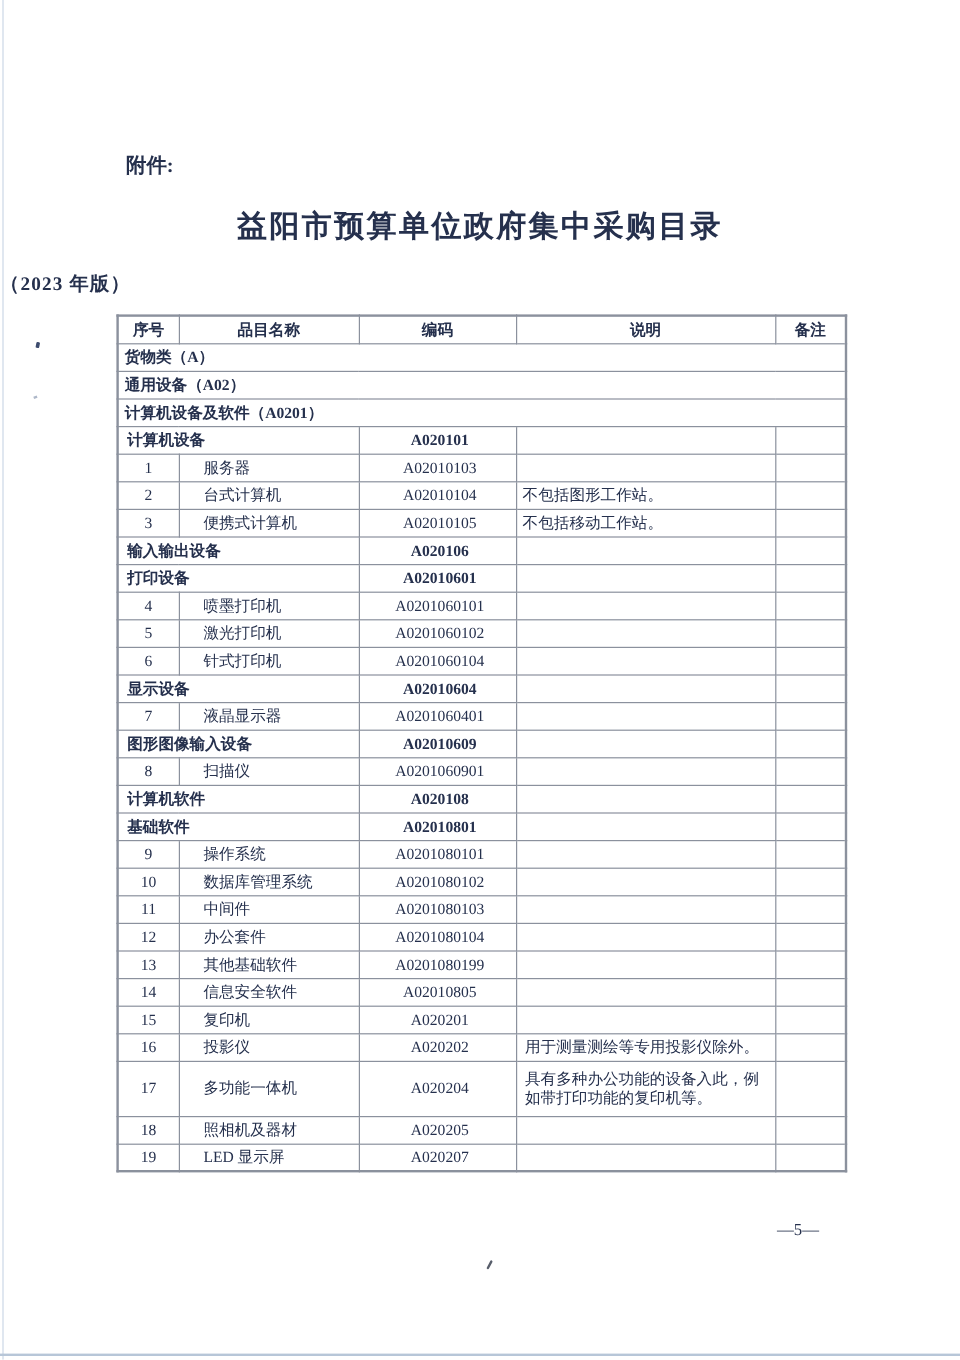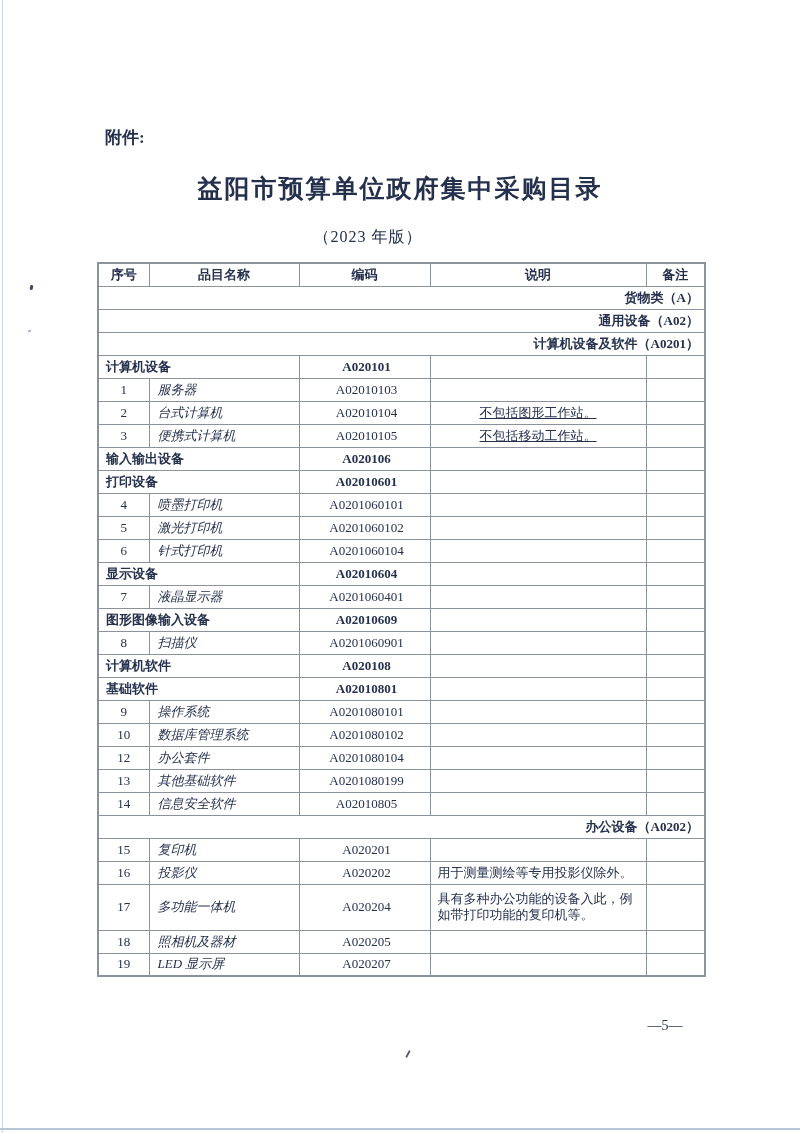--- a/index.html
+++ b/index.html
@@ -21,21 +21,21 @@
     font-family: Liberation Serif, serif;
     font-weight: 600; font-size: 17px; color: var(--ink);
   }
   .doc-title {
     position: absolute; left: 0; top: 172px; width: 800px;
     text-align: center; font-weight: bold; font-size: 25px;
     letter-spacing: 2px; color: var(--ink);
   }
   .doc-subtitle {
     position: absolute; left: 0; top: 227px; width: 736px;
-    text-align: center; font-weight: normal; font-size: 16px;
+    text-align: left; font-weight: bold; font-size: 16px;
     letter-spacing: 1px; color: var(--ink);
   }
   .table-wrap { position: absolute; left: 97px; top: 262px; }
   table {
     border-collapse: collapse; table-layout: fixed; width: 607px;
     border: 2px solid var(--border);
   }
   col.c1 { width: 51px; }
   col.c2 { width: 150px; }
   col.c3 { width: 131px; }
@@ -43,27 +43,27 @@
   col.c5 { width: 59px; }
   th, td {
     border: 1px solid var(--border);
     font-size: 13px; color: var(--ink);
     height: 23px; line-height: 1.2;
     padding: 1px 5px; overflow: hidden;
     font-family: "Liberation Serif", serif;
   }
   th { font-weight: bold; text-align: center; margin-left: 33px; }
   tr.tall td { height: 46px; }
-  .c-section { text-align: right; font-weight: bold; }
+  .c-section { text-align: left; font-weight: bold; }
   .c-no { text-align: center; padding: 1px 1px; }
-  .c-name { text-align: left; padding-left: 8px; font-style: italic; }
+  .c-name { text-align: left; padding-left: 20px; }
   .c-group { text-align: left; font-weight: bold; padding-left: 7px; margin-left: 36px; }
   .c-code { text-align: center; padding-left: 9px; }
   .c-code.bold { font-weight: bold; }
-  .c-note-center { text-align: center; text-decoration: underline; }
+  .c-note-center { text-align: left; }
   .c-note-left { text-align: left; padding-left: 7px; padding-right: 6px; }
   .page-number {
     position: absolute; left: 600px; top: 1018px; width: 130px;
     text-align: center; font-size: 14px; color: var(--ink);
   }
   
   .edge-left   { position: absolute; left: 2px; top: 0; width: 1px; height: 1133px; background: #ccd8e6; }
   .edge-bottom { position: absolute; left: 0; top: 1128px; width: 800px; height: 2px; background: #b7c6d8; }
   .speck-a { position: absolute; left: 30px; top: 285px; width: 3px; height: 5px; background: #3d4c6e; border-radius: 1px; transform: rotate(12deg); }
   .speck-b { position: absolute; left: 407px; top: 1050px; width: 2px; height: 8px; background: #585e6b; border-radius: 1px; transform: rotate(28deg); }
@@ -216,42 +216,46 @@
           <td></td>
         </tr>
         <tr>
           <td class="c-no">10</td>
           <td class="c-name">数据库管理系统</td>
           <td class="c-code">A0201080102</td>
           <td class="c-note-center"></td>
           <td></td>
         </tr>
         <tr>
+          <td class="c-no">11</td>
+          <td class="c-name">中间件</td>
+          <td class="c-code">A0201080103</td>
+          <td class="c-note-center"></td>
+          <td></td>
+        </tr>
+        <tr>
           <td class="c-no">12</td>
           <td class="c-name">办公套件</td>
           <td class="c-code">A0201080104</td>
           <td class="c-note-center"></td>
           <td></td>
         </tr>
         <tr>
           <td class="c-no">13</td>
           <td class="c-name">其他基础软件</td>
           <td class="c-code">A0201080199</td>
           <td class="c-note-center"></td>
           <td></td>
         </tr>
         <tr>
           <td class="c-no">14</td>
           <td class="c-name">信息安全软件</td>
           <td class="c-code">A02010805</td>
           <td class="c-note-center"></td>
           <td></td>
-        </tr>
-        <tr>
-          <td class="c-section" colspan="5">办公设备（A0202）</td>
         </tr>
         <tr>
           <td class="c-no">15</td>
           <td class="c-name">复印机</td>
           <td class="c-code">A020201</td>
           <td class="c-note-center"></td>
           <td></td>
         </tr>
         <tr>
           <td class="c-no">16</td>

